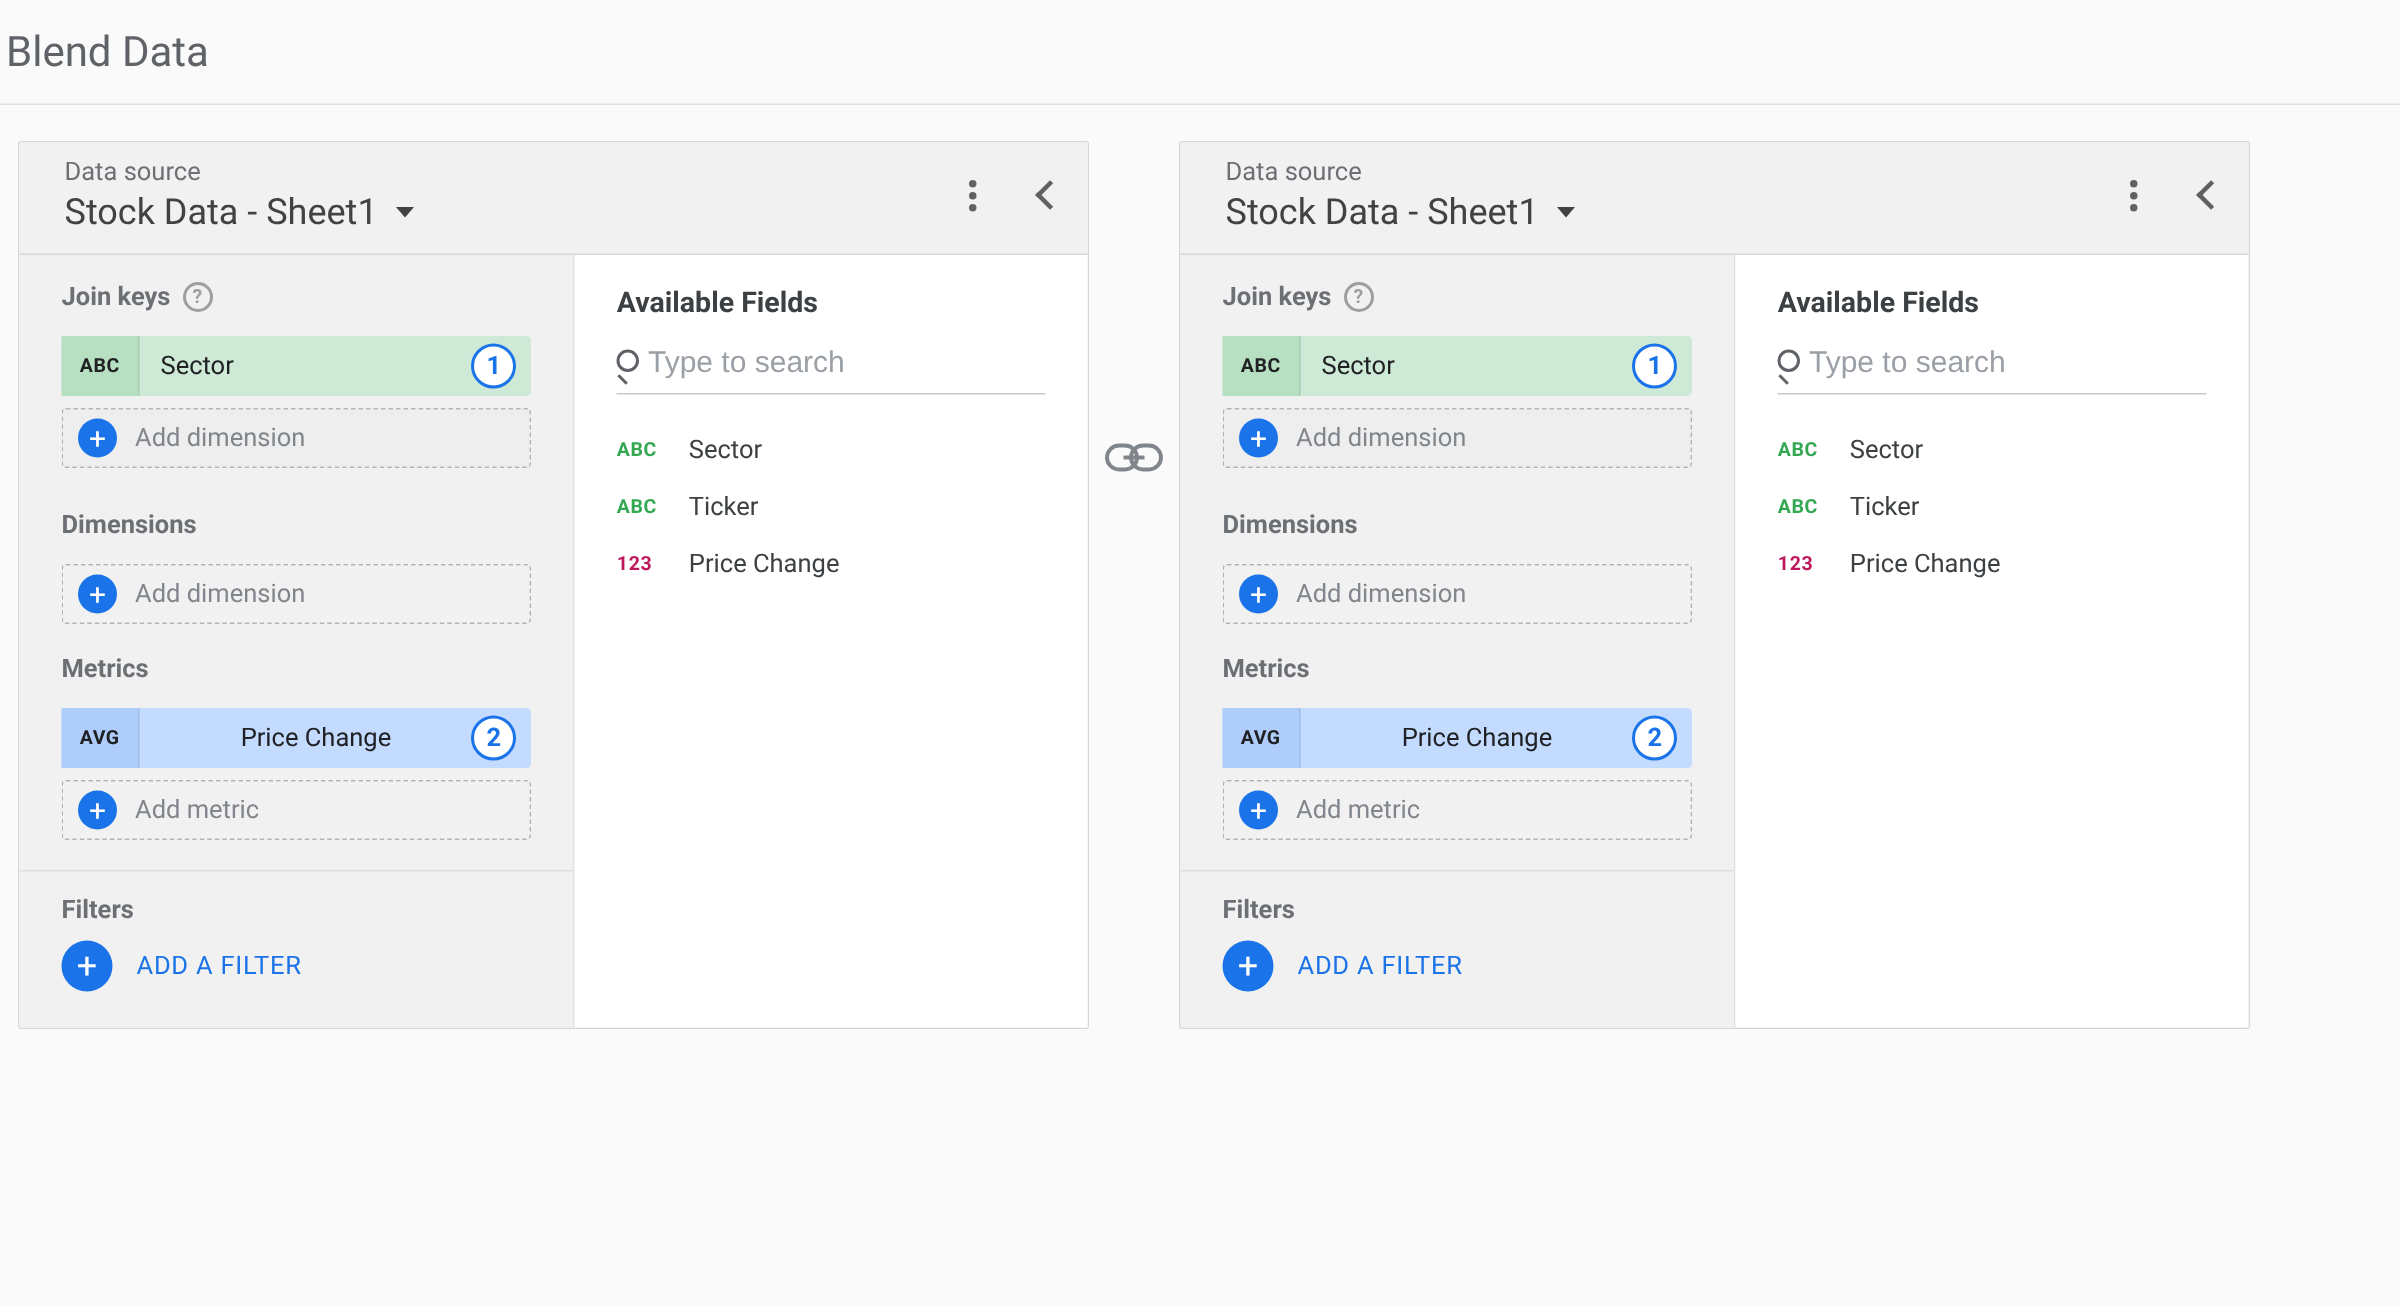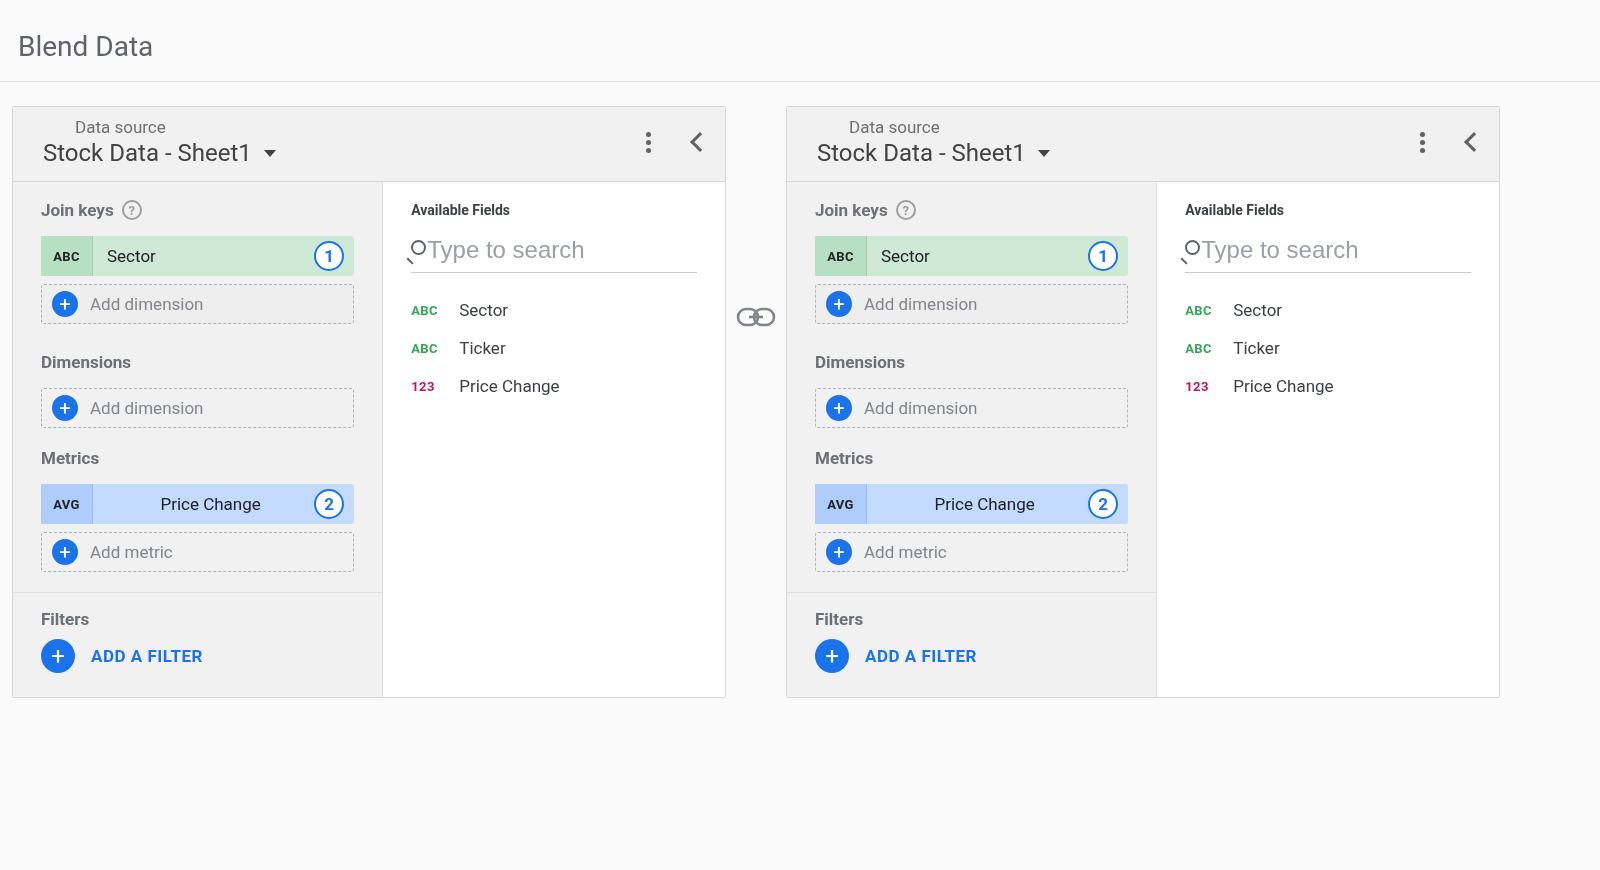--- a/index.html
+++ b/index.html
@@ -7,23 +7,22 @@
     font-family: Roboto, "Helvetica Neue", Arial, sans-serif;
     background: #fafafa;
     width: 1600px;
     height: 870px;
     color: #212121;
     font-size: 16px;
   }
   .page-title {
     font-size: 28px;
     color: #5f6368;
-    padding: 18px 0 18px 18px;
+    padding: 18px 0 18px 4px;
     font-weight: 400;
-    margin-top: 12px;
   }
   .divider {
     height: 1px;
     background: #e0e0e0;
     width: 100%;
   }
   .panels-row {
     display: flex;
     align-items: flex-start;
     padding: 24px 12px;
@@ -43,21 +42,20 @@
     border-bottom: 1px solid #d5d7da;
     display: flex;
     align-items: center;
     justify-content: space-between;
   }
   .ph-left { flex: 1; }
   .ph-label {
     color: #6c7075;
     font-size: 17px;
     margin-bottom: 2px;
-    margin-left: 32px;
   }
   .ph-name {
     font-size: 24px;
     color: #424242;
     display: inline-flex;
     align-items: center;
     gap: 6px;
   }
   .ph-right {
     display: flex;
@@ -202,42 +200,42 @@
   }
   .add-filter {
     display: flex;
     align-items: center;
     gap: 16px;
     cursor: pointer;
     margin-top: 10px;
   }
   .add-filter-text {
     color: #1a73e8;
-    font-weight: 700;
+    font-weight: 400;
     font-size: 17px;
     letter-spacing: 0.5px;
   }
   .fields-title {
-    font-size: 14px;
+    font-size: 19px;
     color: #3c4043;
     font-weight: 700;
     margin-bottom: 18px;
   }
   .search-row {
     display: flex;
     align-items: center;
     gap: 16px;
     border-bottom: 1px solid #c7c9cc;
     padding-bottom: 8px;
     margin-bottom: 18px;
   }
   .search-row input {
     border: none;
     outline: none;
-    font-size: 24px;
+    font-size: 20px;
     color: #0369a1;
     flex: 1;
     background: transparent;
   }
   .search-row input::placeholder { color: #9aa0a6; }
   .mag-icon {
     width: 20px; height: 20px;
     position: relative;
   }
   .mag-icon .ring {

